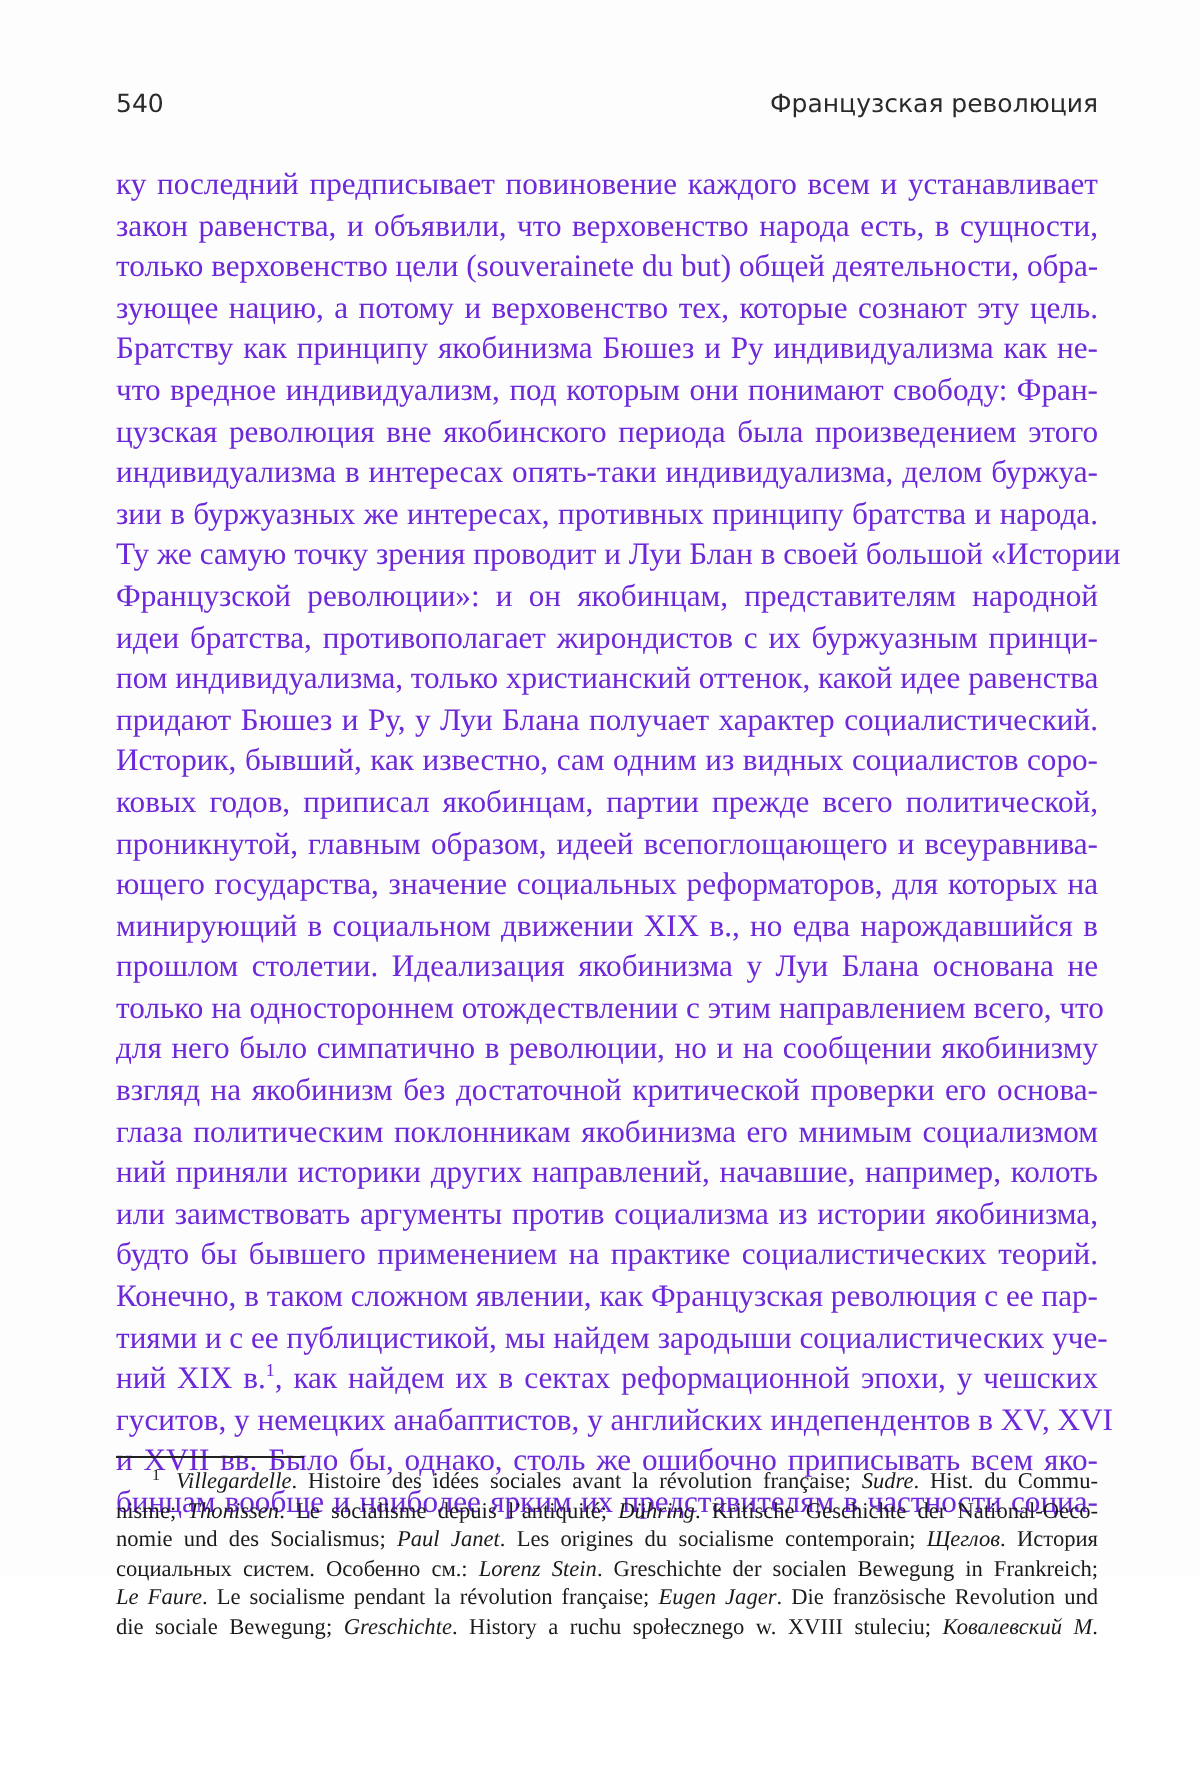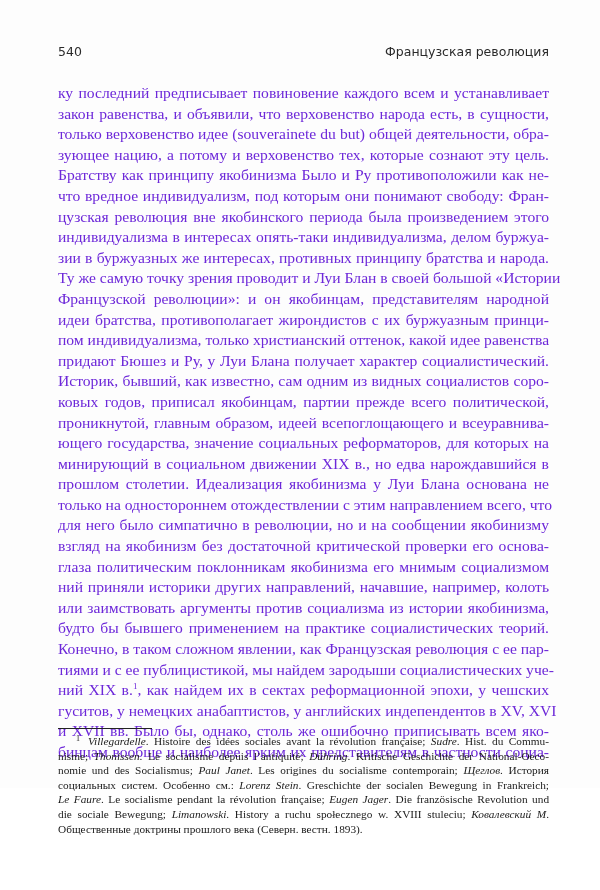--- a/index.html
+++ b/index.html
@@ -28,23 +28,23 @@
 <div class="page">
 
   <div class="running-head">
     <span class="page-number">540</span>
     <span class="chapter-title">Французская революция</span>
   </div>
 
   <div class="body-text">
     <span class="body-line">ку последний предписывает повиновение каждого всем и устанавливает</span>
     <span class="body-line">закон равенства, и объявили, что верховенство народа есть, в сущности,</span>
-    <span class="body-line">только верховенство идее (souverainete du but) общей деятельности, обра-</span>
+    <span class="body-line">только верховенство цели (souverainete du but) общей деятельности, обра-</span>
     <span class="body-line">зующее нацию, а потому и верховенство тех, которые сознают эту цель.</span>
-    <span class="body-line">Братству как принципу якобинизма Было и Ру противоположили как не-</span>
+    <span class="body-line">Братству как принципу якобинизма Бюшез и Ру индивидуализма как не-</span>
     <span class="body-line">что вредное индивидуализм, под которым они понимают свободу: Фран-</span>
     <span class="body-line">цузская революция вне якобинского периода была произведением этого</span>
     <span class="body-line">индивидуализма в интересах опять-таки индивидуализма, делом буржуа-</span>
     <span class="body-line">зии в буржуазных же интересах, противных принципу братства и народа.</span>
     <span class="body-line">Ту же самую точку зрения проводит и Луи Блан в своей большой «Истории</span>
     <span class="body-line">Французской революции»: и он якобинцам, представителям народной</span>
     <span class="body-line">идеи братства, противополагает жирондистов с их буржуазным принци-</span>
     <span class="body-line">пом индивидуализма, только христианский оттенок, какой идее равенства</span>
     <span class="body-line">придают Бюшез и Ру, у Луи Блана получает характер социалистический.</span>
     <span class="body-line">Историк, бывший, как известно, сам одним из видных социалистов соро-</span>
@@ -69,17 +69,16 @@
   </div>
 
   <div class="footnote-rule"></div>
 
   <div class="footnotes">
     <span class="fn-line"><sup class="fn-num">1</sup><i>Villegardelle</i><span>. Histoire des idées sociales avant la révolution française; </span><i>Sudre</i><span>. Hist. du Commu-</span></span>
     <span class="fn-line"><span>nisme; </span><i>Thonissen</i><span>. Le socialisme depuis l’antiquité; </span><i>Dühring</i><span>. Kritische Geschichte der National-Oeco-</span></span>
     <span class="fn-line"><span>nomie und des Socialismus; </span><i>Paul Janet</i><span>. Les origines du socialisme contemporain; </span><i>Щеглов</i><span>. История</span></span>
     <span class="fn-line"><span>социальных систем. Особенно см.: </span><i>Lorenz Stein</i><span>. Greschichte der socialen Bewegung in Frankreich;</span></span>
     <span class="fn-line"><i>Le Faure</i><span>. Le socialisme pendant la révolution française; </span><i>Eugen Jager</i><span>. Die französische Revolution und</span></span>
-    <span class="fn-line"><span>die sociale Bewegung; </span><i>Limanowski</i><span>. History a ruchu społecznego w. XVIII stuleciu; </span><i>Ковалевский М</i><span>.</span></span>
-    <span class="fn-line last"><span>Общественные доктрины прошлого века (Северн. вестн. 1893).</span></span>
+    <span class="fn-line"><span>die sociale Bewegung; </span><i>Greschichte</i><span>. History a ruchu społecznego w. XVIII stuleciu; </span><i>Ковалевский М</i><span>.</span></span>
   </div>
 
 </div>
 
 </body></html>

